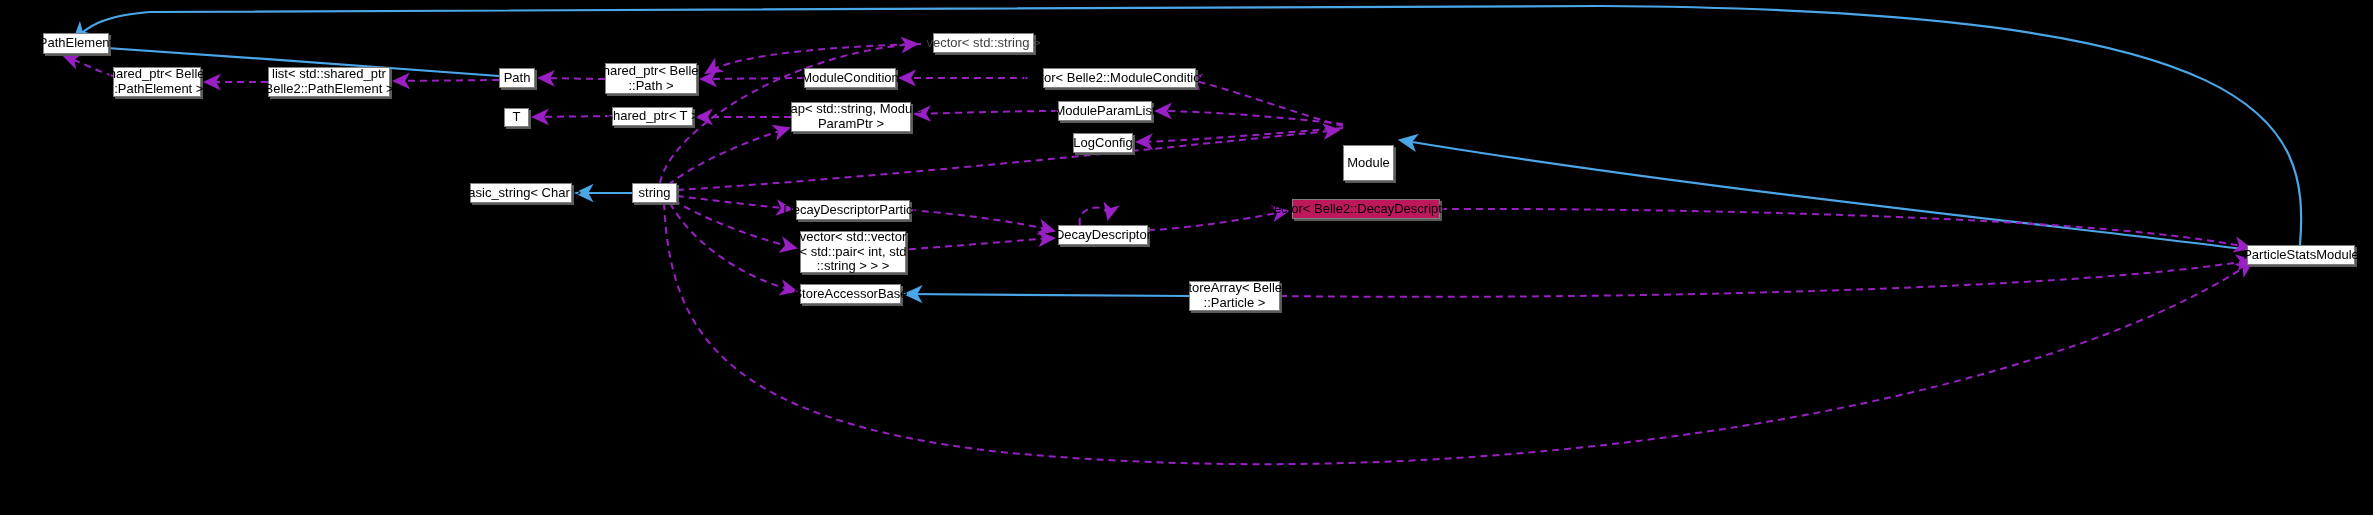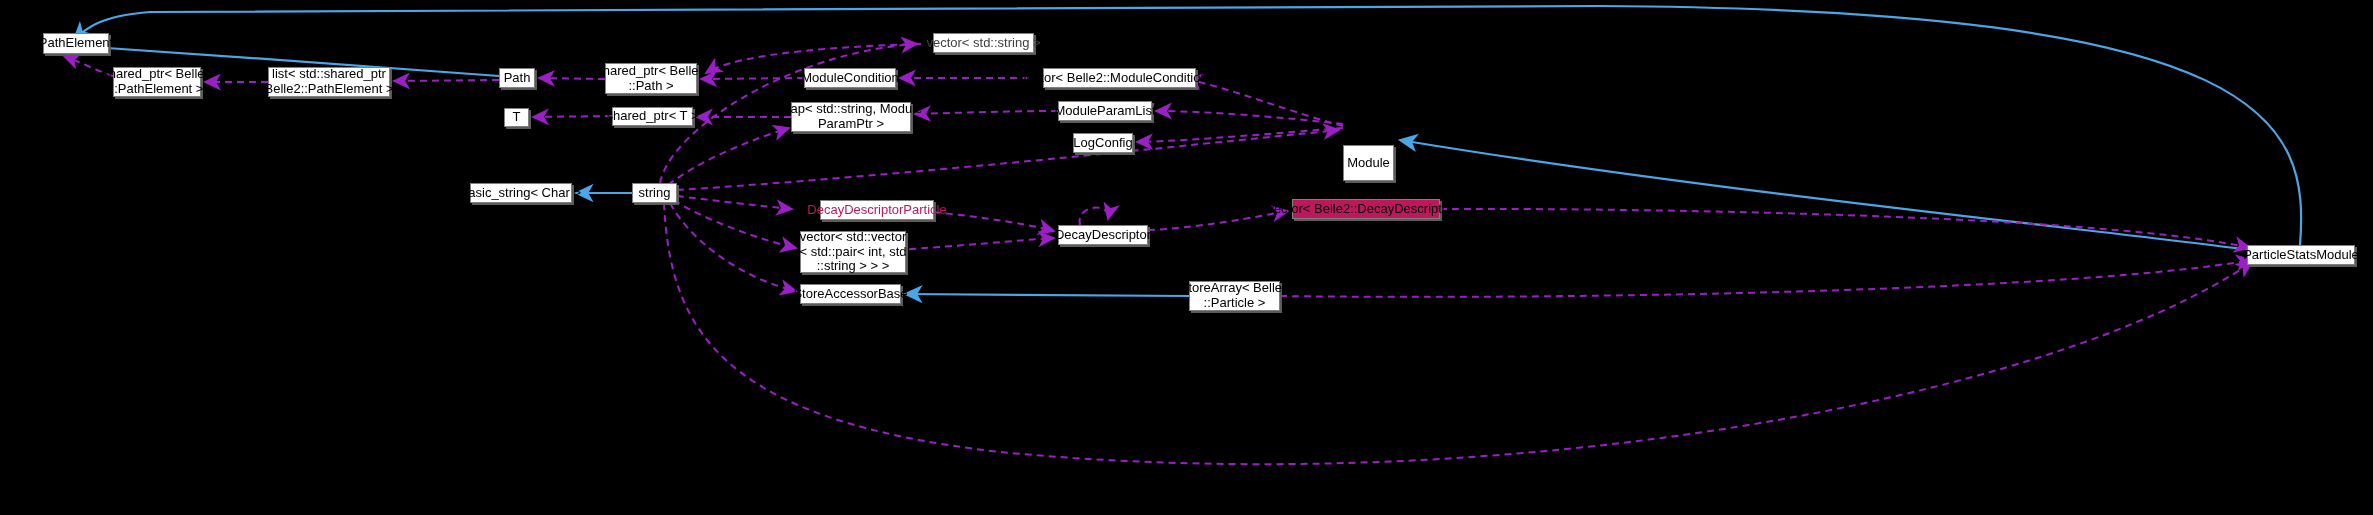--- a/index.html
+++ b/index.html
@@ -72,21 +72,21 @@
       <div class="node" style="left: 504px; top: 108px; width: 25px; height: 19px; border-color: rgb(128, 128, 128); background: rgb(255, 255, 255); color: rgb(0, 0, 0);">T</div>
       <div class="node" style="left: 612px; top: 107px; width: 81px; height: 19px; border-color: rgb(128, 128, 128); background: #ffffff; color: rgb(0, 0, 0);">shared_ptr&lt; T &gt;</div>
       <div class="node" style="left: 791px; top: 102px; width: 120px; height: 30px; border-color: rgb(128, 128, 128); background: rgb(255, 255, 255); color: rgb(0, 0, 0);">map&lt; std::string, Module
 ParamPtr &gt;</div>
       <div class="node" style="left: 1058px; top: 101px; width: 94px; height: 20px; border-color: rgb(128, 128, 128); background: #ffffff; color: rgb(0, 0, 0);">ModuleParamList</div>
       <div class="node" style="left: 1073px; top: 133px; width: 60px; height: 20px; border-color: rgb(128, 128, 128); background: rgb(255, 255, 255); color: rgb(0, 0, 0);">LogConfig</div>
       <div class="node" style="left: 933px; top: 33px; width: 101px; height: 20px; border-color: rgb(128, 128, 128); background: rgb(255, 255, 255); color: #404040;">vector&lt; std::string &gt;</div>
       <div class="node" style="left: 1343px; top: 117px; width: 51px; height: 36px; border-color: rgb(128, 128, 128); background: rgb(255, 255, 255); color: rgb(0, 0, 0); margin-top: 28px;">Module</div>
       <div class="node" style="left: 470px; top: 183px; width: 102px; height: 20px; border-color: rgb(128, 128, 128); background: rgb(255, 255, 255); color: rgb(0, 0, 0);">basic_string&lt; Char &gt;</div>
       <div class="node" style="left: 632px; top: 183px; width: 45px; height: 20px; border-color: rgb(128, 128, 128); background: rgb(255, 255, 255); color: rgb(0, 0, 0);">string</div>
-      <div class="node" style="left: 796px; top: 200px; width: 114px; height: 20px; border-color: rgb(128, 128, 128); background: rgb(255, 255, 255); color: #be185d; margin-left: 24px;">DecayDescriptorParticle</div>
+      <div class="node" style="left: 796px; top: 200px; width: 114px; height: 20px; border-color: rgb(128, 128, 128); background: rgb(255, 255, 255); color: #000000;">DecayDescriptorParticle</div>
       <div class="node" style="left: 800px; top: 231px; width: 106px; height: 42px; border-color: rgb(128, 128, 128); background: rgb(255, 255, 255); color: rgb(0, 0, 0);">vector&lt; std::vector
 &lt; std::pair&lt; int, std
 ::string &gt; &gt; &gt;</div>
       <div class="node" style="left: 1058px; top: 225px; width: 90px; height: 20px; border-color: rgb(128, 128, 128); background: rgb(255, 255, 255); color: rgb(0, 0, 0);">DecayDescriptor</div>
       <div class="node" style="left: 1292px; top: 199px; width: 148px; height: 20px; border-color: rgb(128, 128, 128); background: #be185d; color: rgb(0, 0, 0);">vector&lt; Belle2::DecayDescriptor &gt;</div>
       <div class="node" style="left: 800px; top: 284px; width: 101px; height: 20px; border-color: rgb(128, 128, 128); background: rgb(255, 255, 255); color: rgb(0, 0, 0);">StoreAccessorBase</div>
       <div class="node" style="left: 1189px; top: 281px; width: 91px; height: 30px; border-color: rgb(128, 128, 128); background: rgb(255, 255, 255); color: rgb(0, 0, 0);">StoreArray&lt; Belle2
 ::Particle &gt;</div>
       <div class="node" style="left: 2247px; top: 245px; width: 108px; height: 20px; border-color: rgb(128, 128, 128); background: rgb(255, 255, 255); color: rgb(0, 0, 0);">ParticleStatsModule</div>
     </div>

